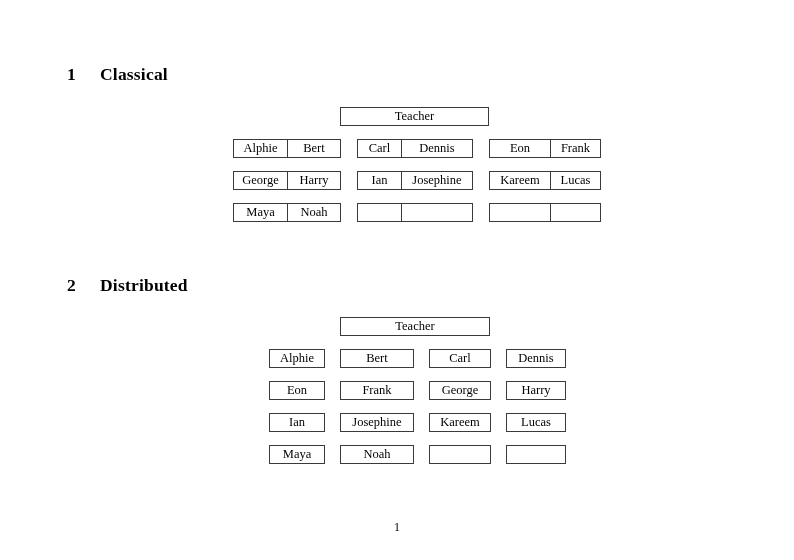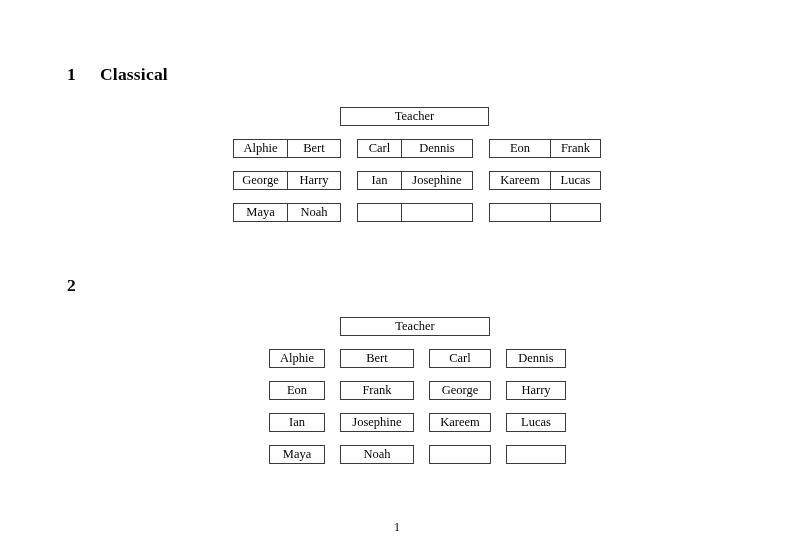--- a/index.html
+++ b/index.html
@@ -164,20 +164,21 @@
       <div class="cell" style="width:50px;">Lucas</div>
     </div>
     <div class="pair" style="left:469px; top:99px; width:112px;">
       <div class="cell" style="width:60px;"></div>
       <div class="cell" style="width:50px;"></div>
     </div>
   </div>
 
   <div class="section-heading" id="heading-distributed">
     <span class="section-number">2</span>
+    <span class="section-title">Distributed</span>
   </div>
 
   <div class="diagram" id="diagram-distributed">
 
     <div class="teacher" style="left:320px; top:3px; width:150px;">Teacher</div>
 
     <div class="single" style="left:249px; top:35px; width:56px;">Alphie</div>
     <div class="single" style="left:320px; top:35px; width:74px;">Bert</div>
     <div class="single" style="left:409px; top:35px; width:62px;">Carl</div>
     <div class="single" style="left:486px; top:35px; width:60px;">Dennis</div>

